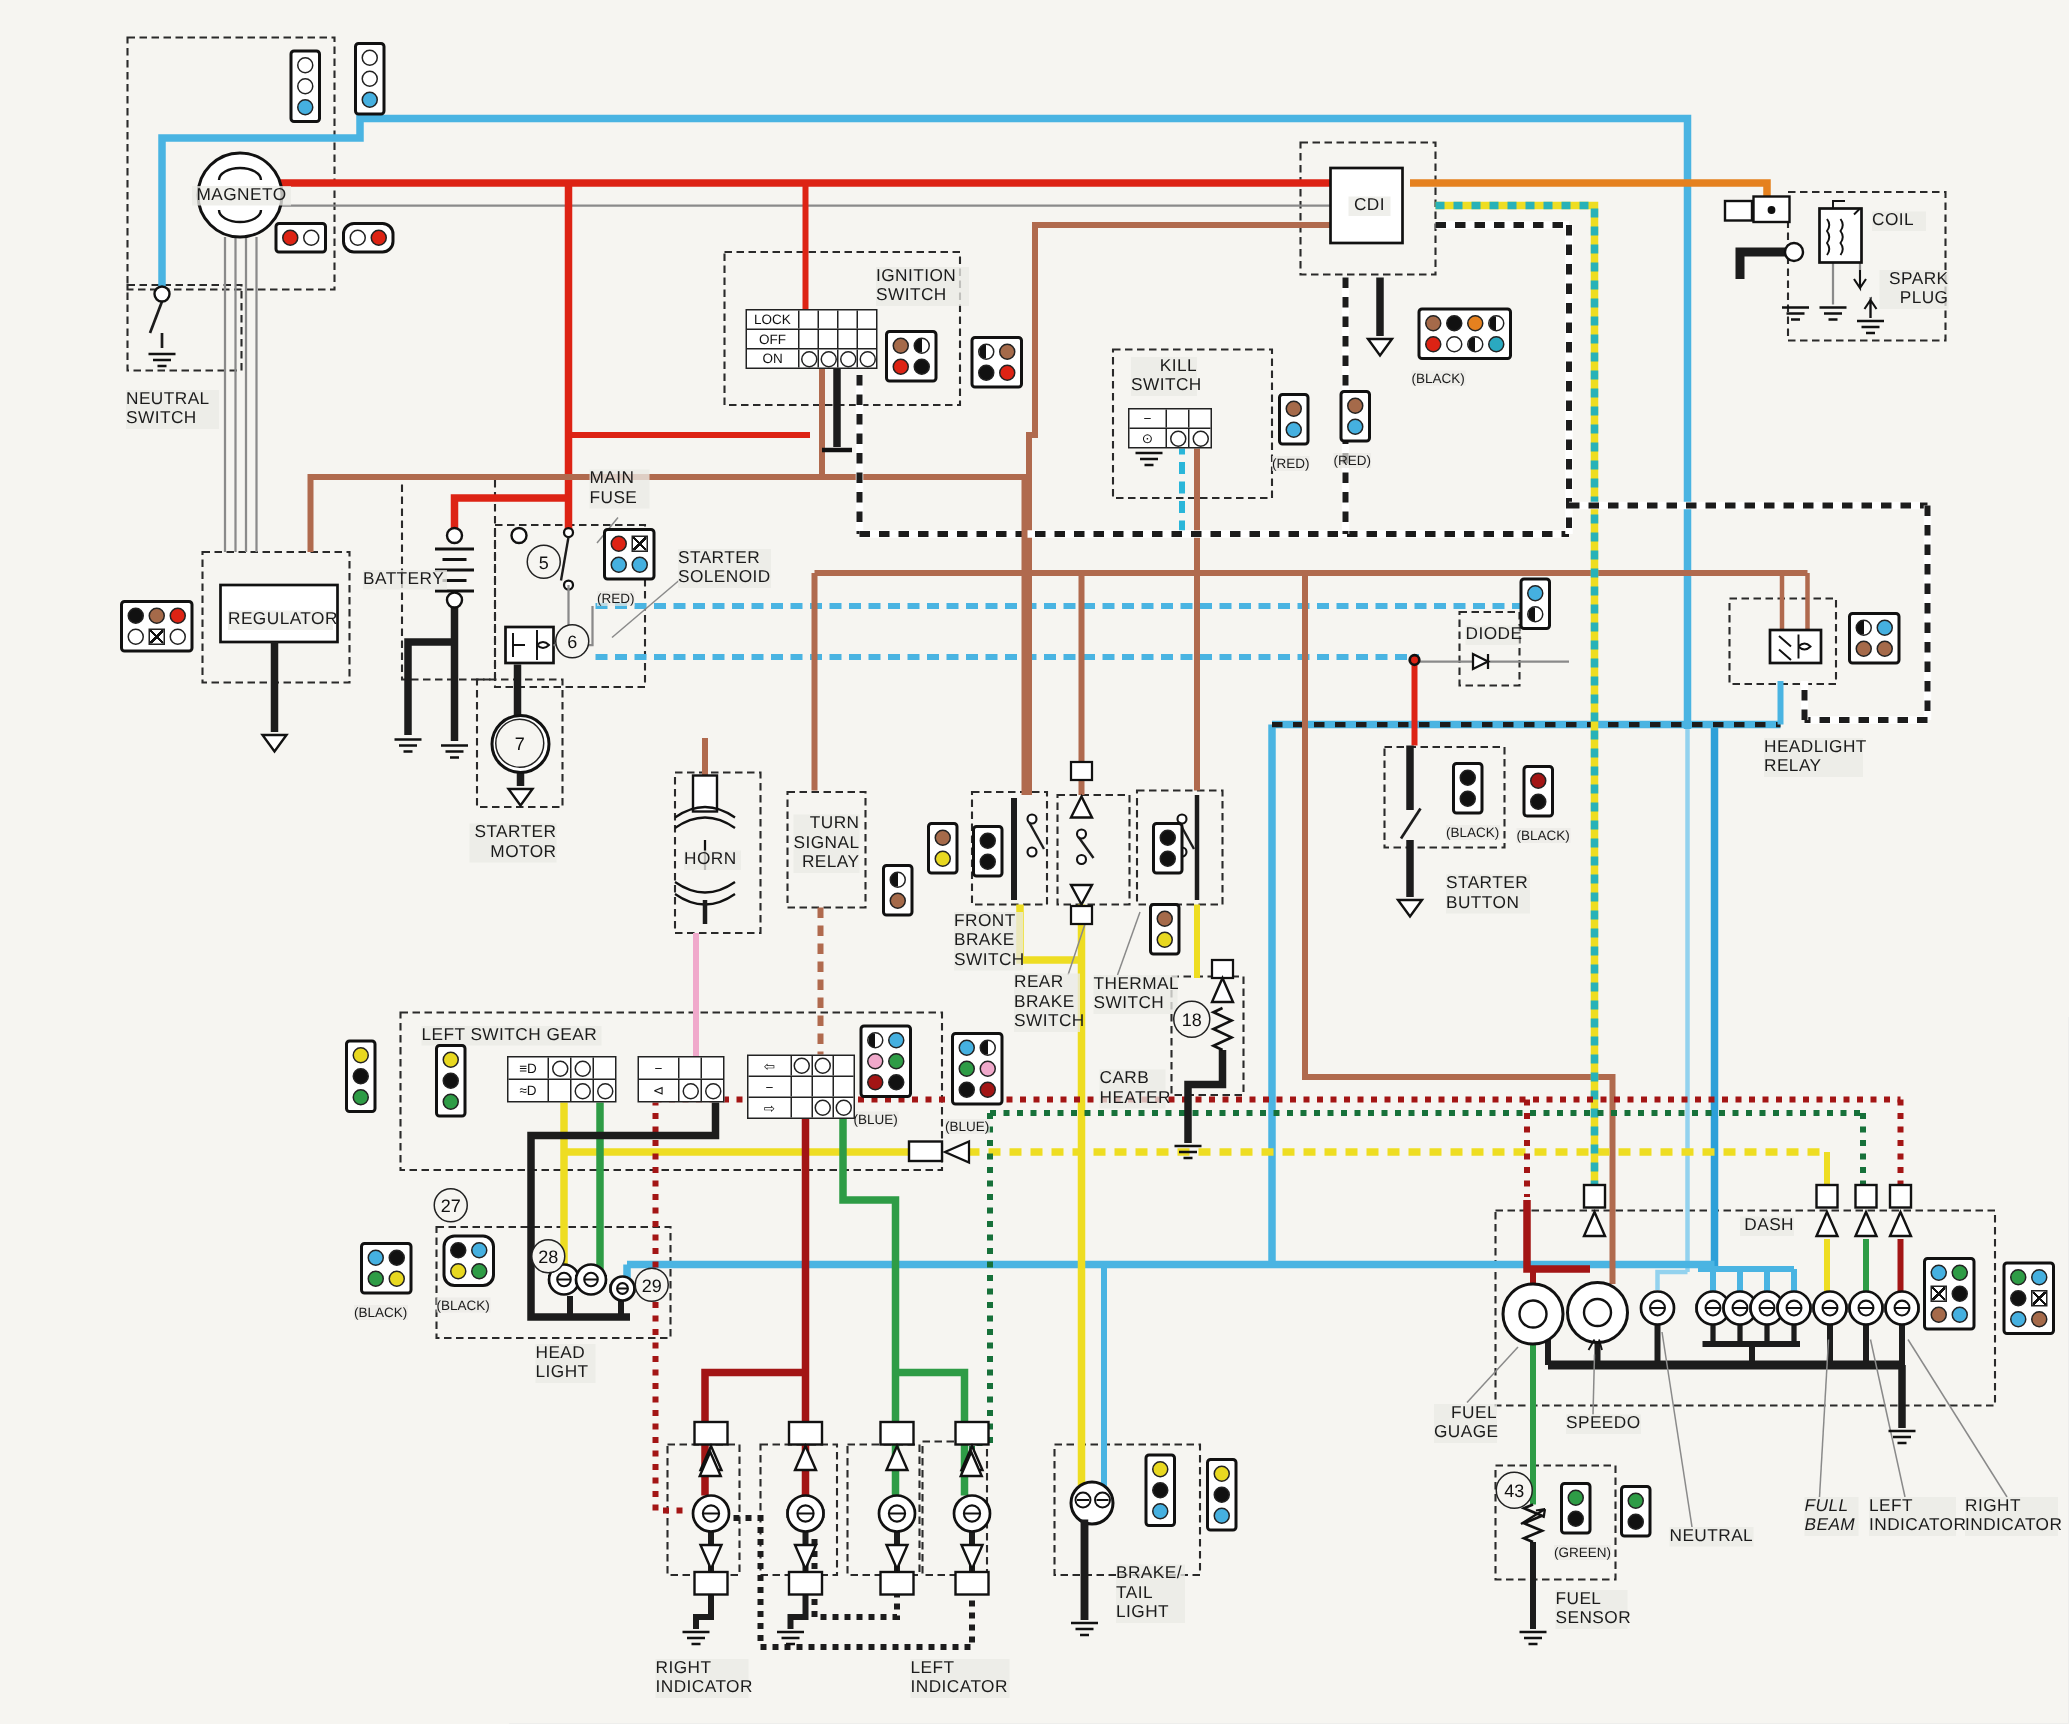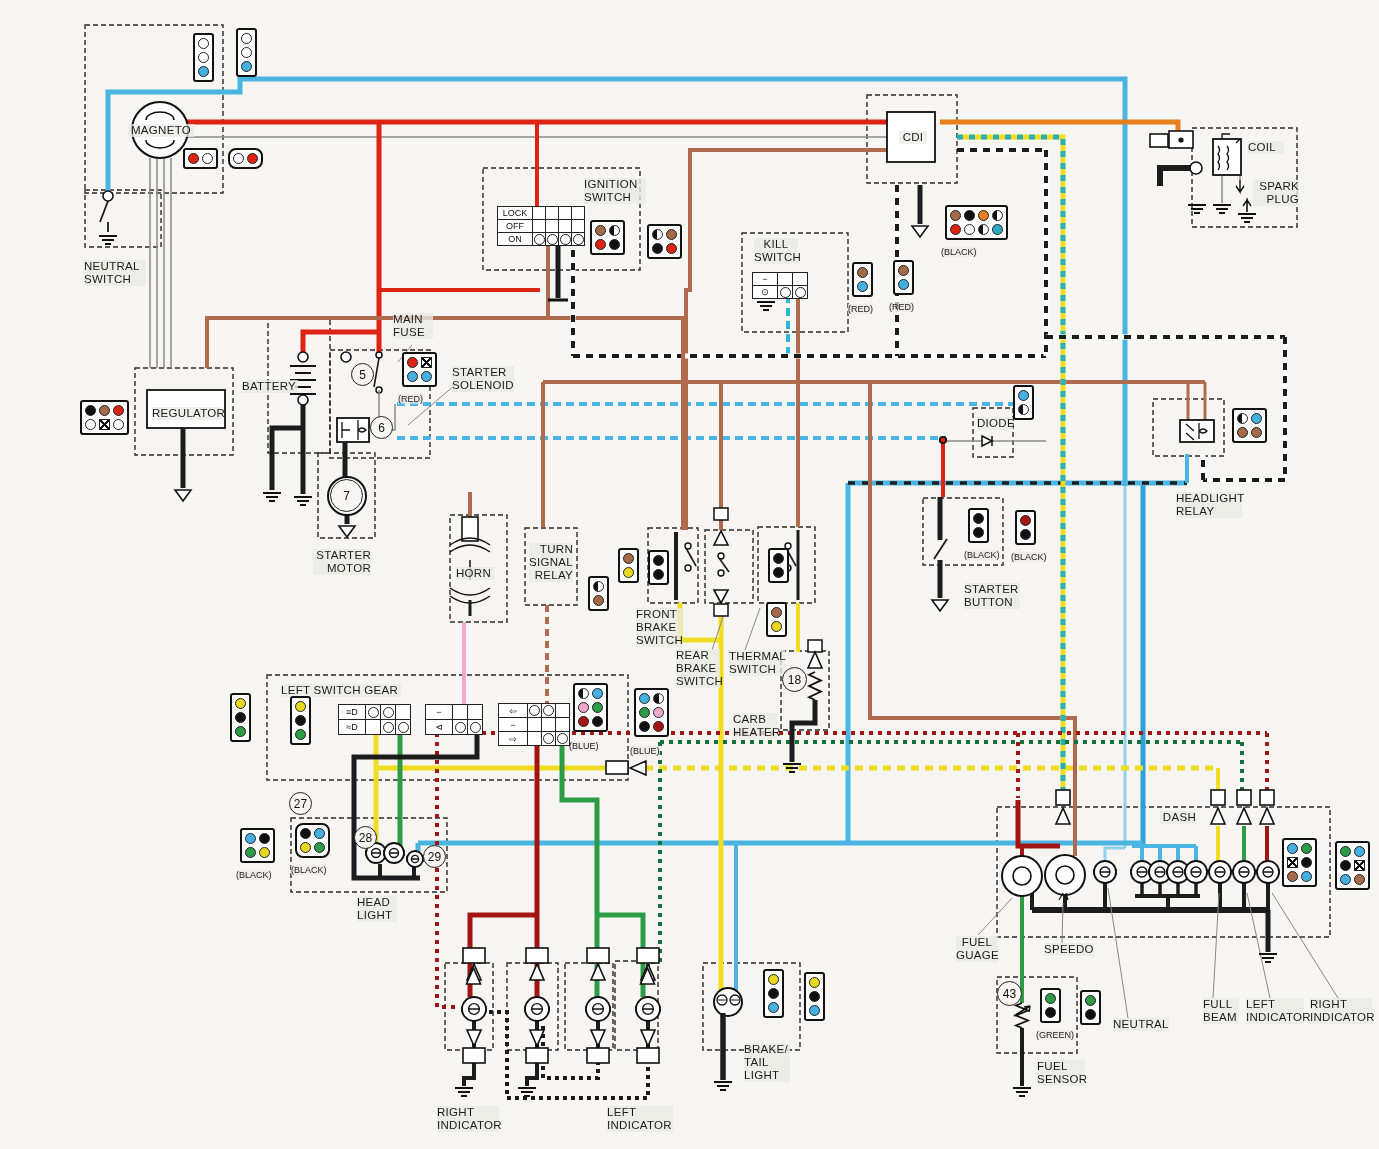--- a/index.html
+++ b/index.html
@@ -357,21 +357,21 @@
       <path d="M1014,1016 l16,-10 l-6,1 M1030,1006 l-1,6" stroke="#111" stroke-width="1.5" fill="none"></path>
       <path d="M1013,1088 h18 M1016,1092 h12 M1019,1096 h6" stroke="#111" stroke-width="1.8" fill="none"></path>
       <rect x="606" y="761" width="22" height="13" fill="#fff" stroke="#111" stroke-width="1.6"></rect>
       <polygon points="646,761 646,775 630,768" fill="#fff" stroke="#111" stroke-width="1.5"></polygon>
       <circle cx="943" cy="440" r="3.2" fill="#dd2314" stroke="#111" stroke-width="1.8"></circle>
     </svg>
   <div id="overlay">
       <div class="lbl" style="left: 128px; top: 124px; width: 66px; text-align: center;">MAGNETO</div>
       <div class="lbl" style="left: 84px; top: 260px; width: 62px; text-align: left;">NEUTRAL SWITCH</div>
       <div class="lbl" style="left: 584px; top: 178px; width: 62px; text-align: left;">IGNITION SWITCH</div>
-      <div class="lbl" style="left: 754px; top: 238px; width: 44px; text-align: center;">KILL SWITCH</div>
+      <div class="lbl" style="left: 754px; top: 238px; width: 44px; text-align: right;">KILL SWITCH</div>
       <div class="lbl" style="left: 899px; top: 131px; width: 28px; text-align: center;">CDI</div>
       <div class="lbl" style="left: 1248px; top: 141px; width: 36px; text-align: left;">COIL</div>
       <div class="lbl" style="left: 1253px; top: 180px; width: 46px; text-align: right;">SPARK PLUG</div>
       <div class="lbl" style="left: 152px; top: 407px; width: 70px; text-align: center;">REGULATOR</div>
       <div class="lbl" style="left: 242px; top: 380px; width: 56px; text-align: left;">BATTERY</div>
       <div class="lbl" style="left: 393px; top: 313px; width: 40px; text-align: left;">MAIN FUSE</div>
       <div class="lbl" style="left: 452px; top: 366px; width: 62px; text-align: left;">STARTER SOLENOID</div>
       <div class="lbl" style="left: 313px; top: 549px; width: 58px; text-align: right;">STARTER MOTOR</div>
       <div class="lbl" style="left: 456px; top: 567px; width: 38px; text-align: left;">HORN</div>
       <div class="lbl" style="left: 529px; top: 543px; width: 44px; text-align: right;">TURN SIGNAL RELAY</div>
@@ -381,24 +381,24 @@
       <div class="lbl" style="left: 733px; top: 713px; width: 44px; text-align: left;">CARB HEATER</div>
       <div class="lbl" style="left: 977px; top: 417px; width: 36px; text-align: left;">DIODE</div>
       <div class="lbl" style="left: 964px; top: 583px; width: 56px; text-align: left;">STARTER BUTTON</div>
       <div class="lbl" style="left: 1176px; top: 492px; width: 66px; text-align: left;">HEADLIGHT RELAY</div>
       <div class="lbl" style="left: 281px; top: 684px; width: 120px; text-align: left;">LEFT SWITCH GEAR</div>
       <div class="lbl" style="left: 357px; top: 896px; width: 40px; text-align: left;">HEAD LIGHT</div>
       <div class="lbl" style="left: 437px; top: 1106px; width: 62px; text-align: left;">RIGHT INDICATOR</div>
       <div class="lbl" style="left: 607px; top: 1106px; width: 66px; text-align: left;">LEFT INDICATOR</div>
       <div class="lbl" style="left: 744px; top: 1043px; width: 46px; text-align: left;">BRAKE/ TAIL LIGHT</div>
       <div class="lbl" style="left: 1160px; top: 811px; width: 36px; text-align: right;">DASH</div>
-      <div class="lbl" style="left: 956px; top: 936px; width: 42px; text-align: center;">FUEL GUAGE</div>
+      <div class="lbl" style="left: 956px; top: 936px; width: 42px; text-align: right;">FUEL GUAGE</div>
       <div class="lbl" style="left: 1044px; top: 943px; width: 50px; text-align: left;">SPEEDO</div>
       <div class="lbl" style="left: 1113px; top: 1018px; width: 56px; text-align: left;">NEUTRAL</div>
-      <div class="lbl" style="left: 1203px; top: 998px; width: 36px; text-align: left;">FULL BEAM</div>
+      <div class="lbl" style="left: 1203px; top: 998px; width: 36px; text-align: left; font-style: italic;">FULL BEAM</div>
       <div class="lbl" style="left: 1246px; top: 998px; width: 58px; text-align: left;">LEFT INDICATOR</div>
       <div class="lbl" style="left: 1310px; top: 998px; width: 62px; text-align: left;">RIGHT INDICATOR</div>
       <div class="lbl" style="left: 1037px; top: 1060px; width: 48px; text-align: left;">FUEL SENSOR</div>
       <div class="conn" style="left: 193px; top: 33px; grid-template-columns: repeat(1, 13px);">
         <span class="pin" style="background: rgb(255, 255, 255);"></span>
         <span class="pin" style="background: rgb(255, 255, 255);"></span>
         <span class="pin" style="background: rgb(69, 176, 224);"></span>
       </div>
       <div class="conn" style="left: 236px; top: 28px; grid-template-columns: repeat(1, 13px);">
         <span class="pin" style="background: rgb(255, 255, 255);"></span>

